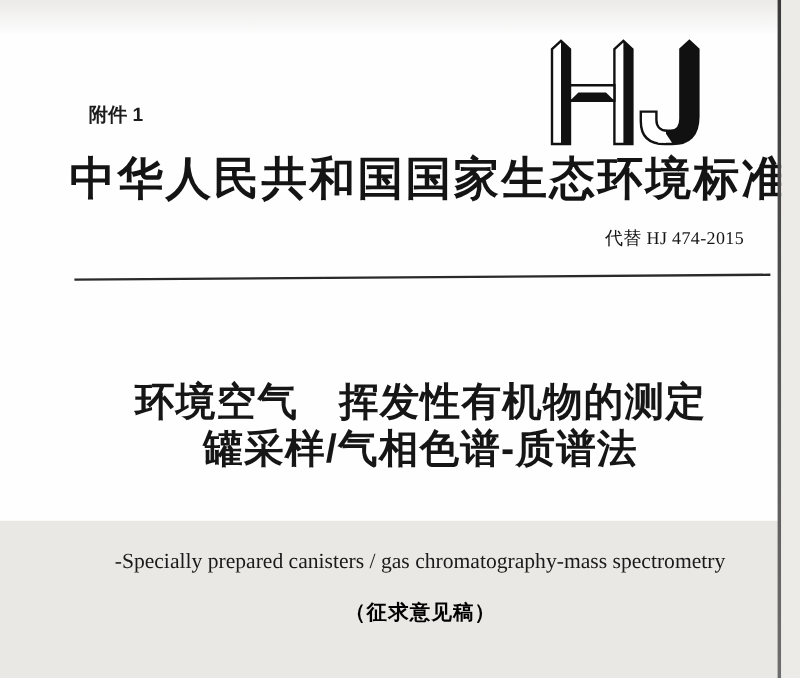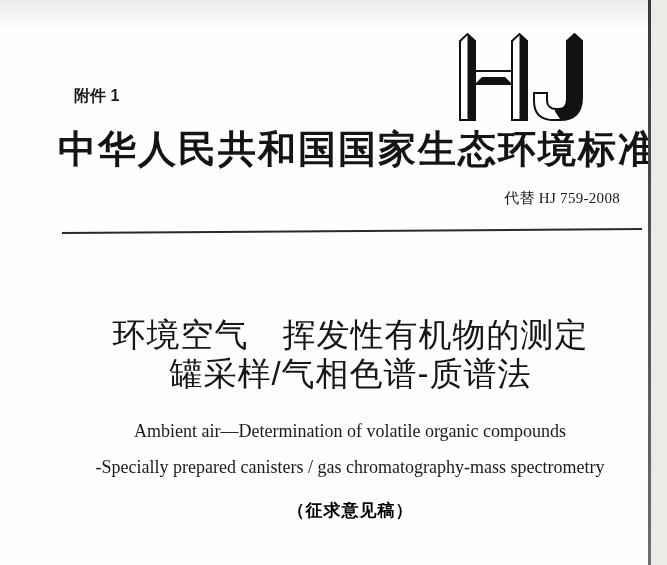--- a/index.html
+++ b/index.html
@@ -5,21 +5,21 @@
   html, body { margin: 0; padding: 0; }
   body {
     width: 667px; height: 565px;
     background: #e9e8e5;
     font-family: "Liberation Serif", serif;
     overflow: hidden;
     position: relative;
   }
   .page {
     position: absolute; left: 0; top: 0;
-    width: 650px; height: 565px;
+    width: 650px; height: 434px;
     background: #fefefe;
   }
   .scan-top {
     position: absolute; left: 0; top: 0; right: 0; height: 30px;
     background: linear-gradient(180deg, rgba(206,204,199,0.40), rgba(255,255,255,0));
     pointer-events: none;
   }
   .edge-line {
     position: absolute; left: 648px; top: 0;
     width: 3px; height: 565px;
@@ -54,21 +54,21 @@
   .std-repl  { font-size: 15px; font-weight: 500; margin-top: 3px; letter-spacing: 0.3px; }
   .rule {
     position: absolute; left: 62px; top: 230px;
     width: 580px; height: 2px; background: #2a2a2a;
     transform: rotate(-0.4deg);
   }
   .title-cn {
     position: absolute; left: 58px; width: 585px;
     text-align: center;
     font-family: "Liberation Sans", "DejaVu Sans", sans-serif;
-    font-weight: normal; font-size: 33px; color: #161616;
+    font-weight: bold; font-size: 33px; color: #161616;
     letter-spacing: 1px; white-space: nowrap;
   }
   .title-cn1 { top: 313px; }
   .title-cn2 { top: 352px; }
   .title-en {
     position: absolute; left: 40px; width: 620px;
     text-align: center;
     font-family: "Liberation Serif", "DejaVu Serif", serif;
     font-size: 18px; color: #1a1a1a; white-space: nowrap;
   }
@@ -104,28 +104,27 @@
 
       <path d="M115,10 L122.5,3 L130,10 L130,66 C130,82 122,89 108,89 L102,89 C88,89 82,82 82,70 L82,62 L95,62 L95,69 C95,75 99,78 104,78 L107,78 C113,78 115,74 115,68 Z" fill="#ffffff" stroke="#111" stroke-width="2"></path>
       <path d="M122.5,3 L130,10 L130,66 C130,82 122,89 108,89 L103,89 L103,78 L107,78 C113,78 115,74 115,68 L115,10 Z" fill="#111"></path>
       <polygon points="96,88 108,88 102,79" fill="#ffffff"></polygon>
     </svg>
   </div>
 
   <div class="std-heading">中华人民共和国国家生态环境标准</div>
 
   <div class="std-num-block">
-    <div class="std-repl">代替 HJ 759-2008</div>
+    <div class="std-repl">代替 HJ 474-2015</div>
   </div>
 
   <div class="rule"></div>
 
   <div class="title-cn title-cn1">环境空气　挥发性有机物的测定</div>
   <div class="title-cn title-cn2">罐采样/气相色谱-质谱法</div>
 
-  <div class="title-en title-en1">Ambient air—Determination of volatile organic compounds</div>
   <div class="title-en title-en2">-Specially prepared canisters / gas chromatography-mass spectrometry</div>
 
   <div class="draft-note">（征求意见稿）</div>
 </div>
 
 <div class="edge-line"></div>
 <div class="edge-outside"></div>
 
 </body></html>

